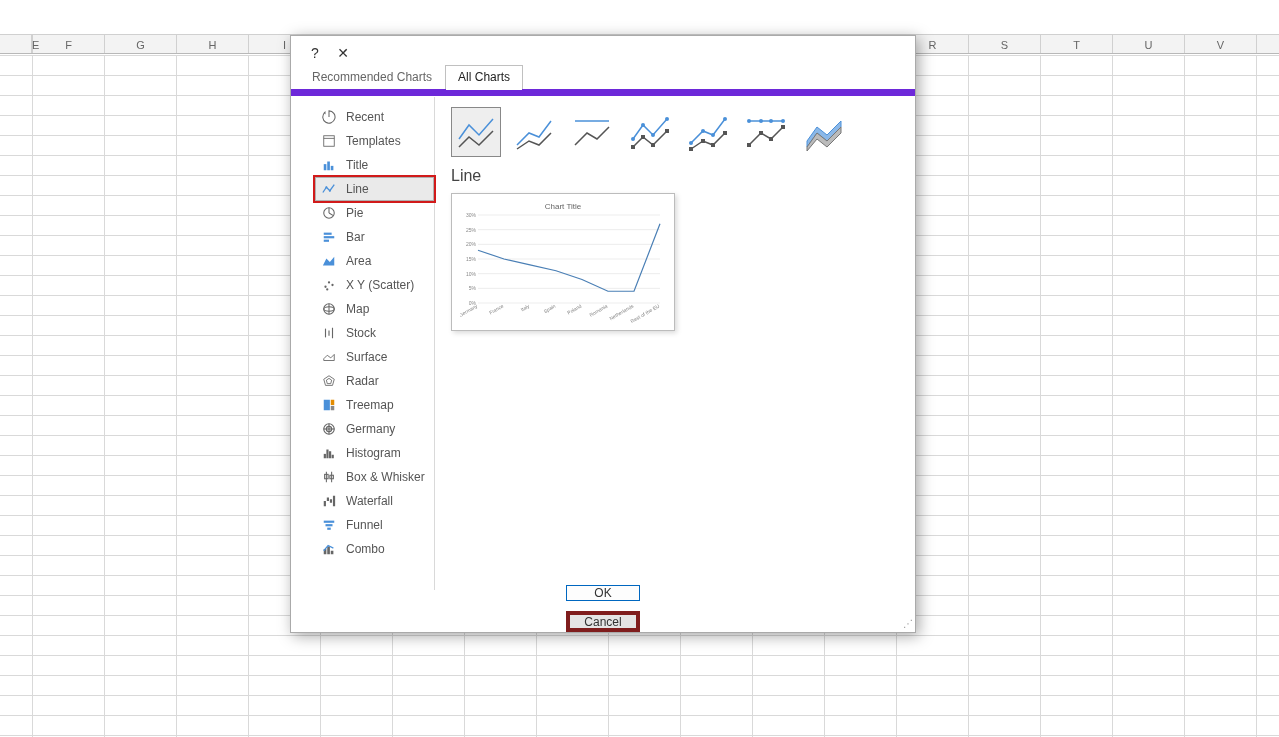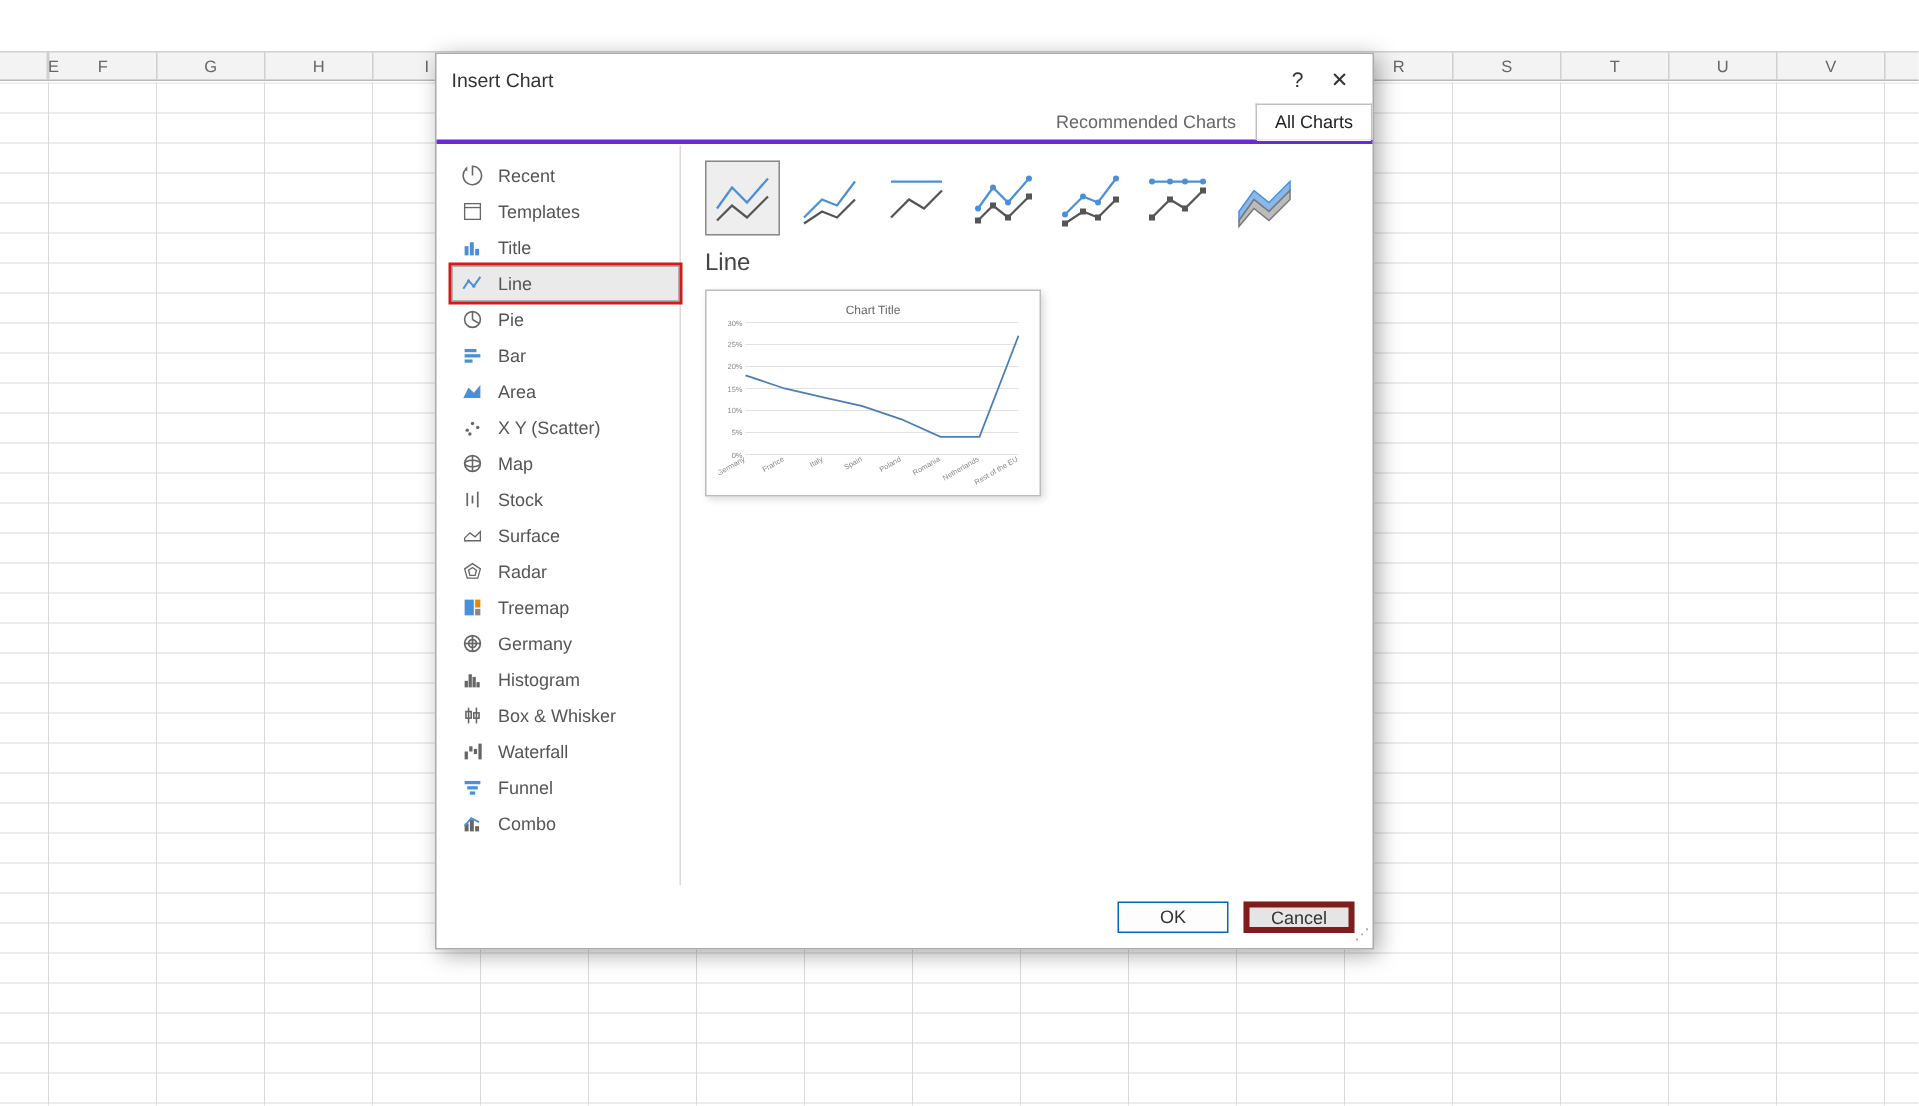--- a/index.html
+++ b/index.html
@@ -22,31 +22,31 @@
 
   
   .dialog { position:absolute; left:290px; top:35px; width:626px; height:598px;
             background:#fff; border:1px solid #aaa;
             box-shadow: 3px 3px 14px rgba(0,0,0,.35); }
   .titlebar { height:34px; display:flex; align-items:center; padding:0 8px 0 10px; }
   .titlebar .title { flex:1; font-size:13px; color:#333; }
   .titlebar .winbtn { width:28px; text-align:center; font-size:14px; color:#333;
                       cursor:pointer; line-height:22px; }
 
-  .tabstrip { height:26px; display:flex; border-bottom:3px solid #6d28d9; padding-left:8px; align-items:flex-end;justify-content:flex-end; }
+  .tabstrip { height:26px; display:flex; border-bottom:7px solid #6d28d9; padding-left:8px; align-items:flex-end; }
   .tab  { padding:4px 12px 5px; font-size:12px; color:#666; cursor:pointer;
           border:1px solid transparent; border-bottom:none; margin-right:0px; position:relative; }
   .tab.active { background:#fff; border-color:#c0c0c0; color:#222;
                 border-top:1px solid #c0c0c0;margin-top:15px; }
   .tab.active::after{ content:""; position:absolute; left:0; right:0; bottom:-1px; height:1px; background:#fff; }
 
   .body { position:absolute; top:61px; bottom:42px; left:0; right:0; display:flex; }
 
   
-  .catlist { width:163px; border-right:1px solid #d9d9d9; padding:8px 0 8px 10px; }
+  .catlist { width:144px; border-right:1px solid #d9d9d9; padding:8px 0 8px 24px; }
   .cat { height:24px; display:flex; align-items:center; gap:10px; padding-left:6px;
          color:#555; cursor:pointer; font-size:12px; border:1px solid transparent; }
   .cat .ico { width:14px; height:14px; display:flex; align-items:center; justify-content:center; }
   .cat.selected { background:#eaeaea; border:1px solid #b0b0b0; }
   .cat.highlight { outline:2px solid #d11a1a; outline-offset:0px; }
   .cat svg { width:14px; height:14px; }
 
   
   .pane { flex:1; padding:10px 16px; }
   .subtypes { display:flex; gap:8px; margin-bottom:10px; }
@@ -58,21 +58,21 @@
   .pane h2 { font-size:16px; font-weight:400; color:#444; margin:4px 0 8px; }
 
   .preview { width:224px; height:138px; border:1px solid #bcbcbc; padding:8px 8px 4px;
              background:#fff; cursor:pointer; box-shadow: 2px 2px 5px rgba(0,0,0,0.15); }
   .preview .pvtitle { text-align:center; font-size:8px; color:#666; margin-bottom:2px; }
   .preview svg { display:block; }
 
   
   .footer { position:absolute; left:0; right:0; bottom:0; height:42px;
             display:flex; align-items:center; justify-content:flex-end;
-            gap:10px; padding:0 12px; }
+            gap:10px; padding:0 12px;flex-direction:column; }
   .btn { width:74px; height:21px; background:#e5e5e5; border:4px solid #7f1d1d;
          font-size:12px; color:#333; cursor:pointer; }
   .btn.primary { border:1px solid #0067c0; background:#fdfdfd; }
   .resize { position:absolute; right:2px; bottom:2px; width:10px; height:10px;
             color:#9a9a9a; font-size:10px; line-height:8px; cursor:nwse-resize; }
 </style>
 </head>
 <body>
 
 <div class="sheet">
@@ -96,21 +96,20 @@
     <div class="colhdr">T</div>
     <div class="colhdr">U</div>
     <div class="colhdr">V</div>
   </div>
   <div class="gridarea"></div>
 </div>
 
 <div class="dialog">
 
   <div class="titlebar">
-    <span class="title">Insert Chart</span>
     <span class="winbtn">?</span>
     <span class="winbtn">✕</span>
   </div>
 
   <div class="tabstrip">
     <div class="tab">Recommended Charts</div>
     <div class="tab active">All Charts</div>
   </div>
 
   <div class="body">

